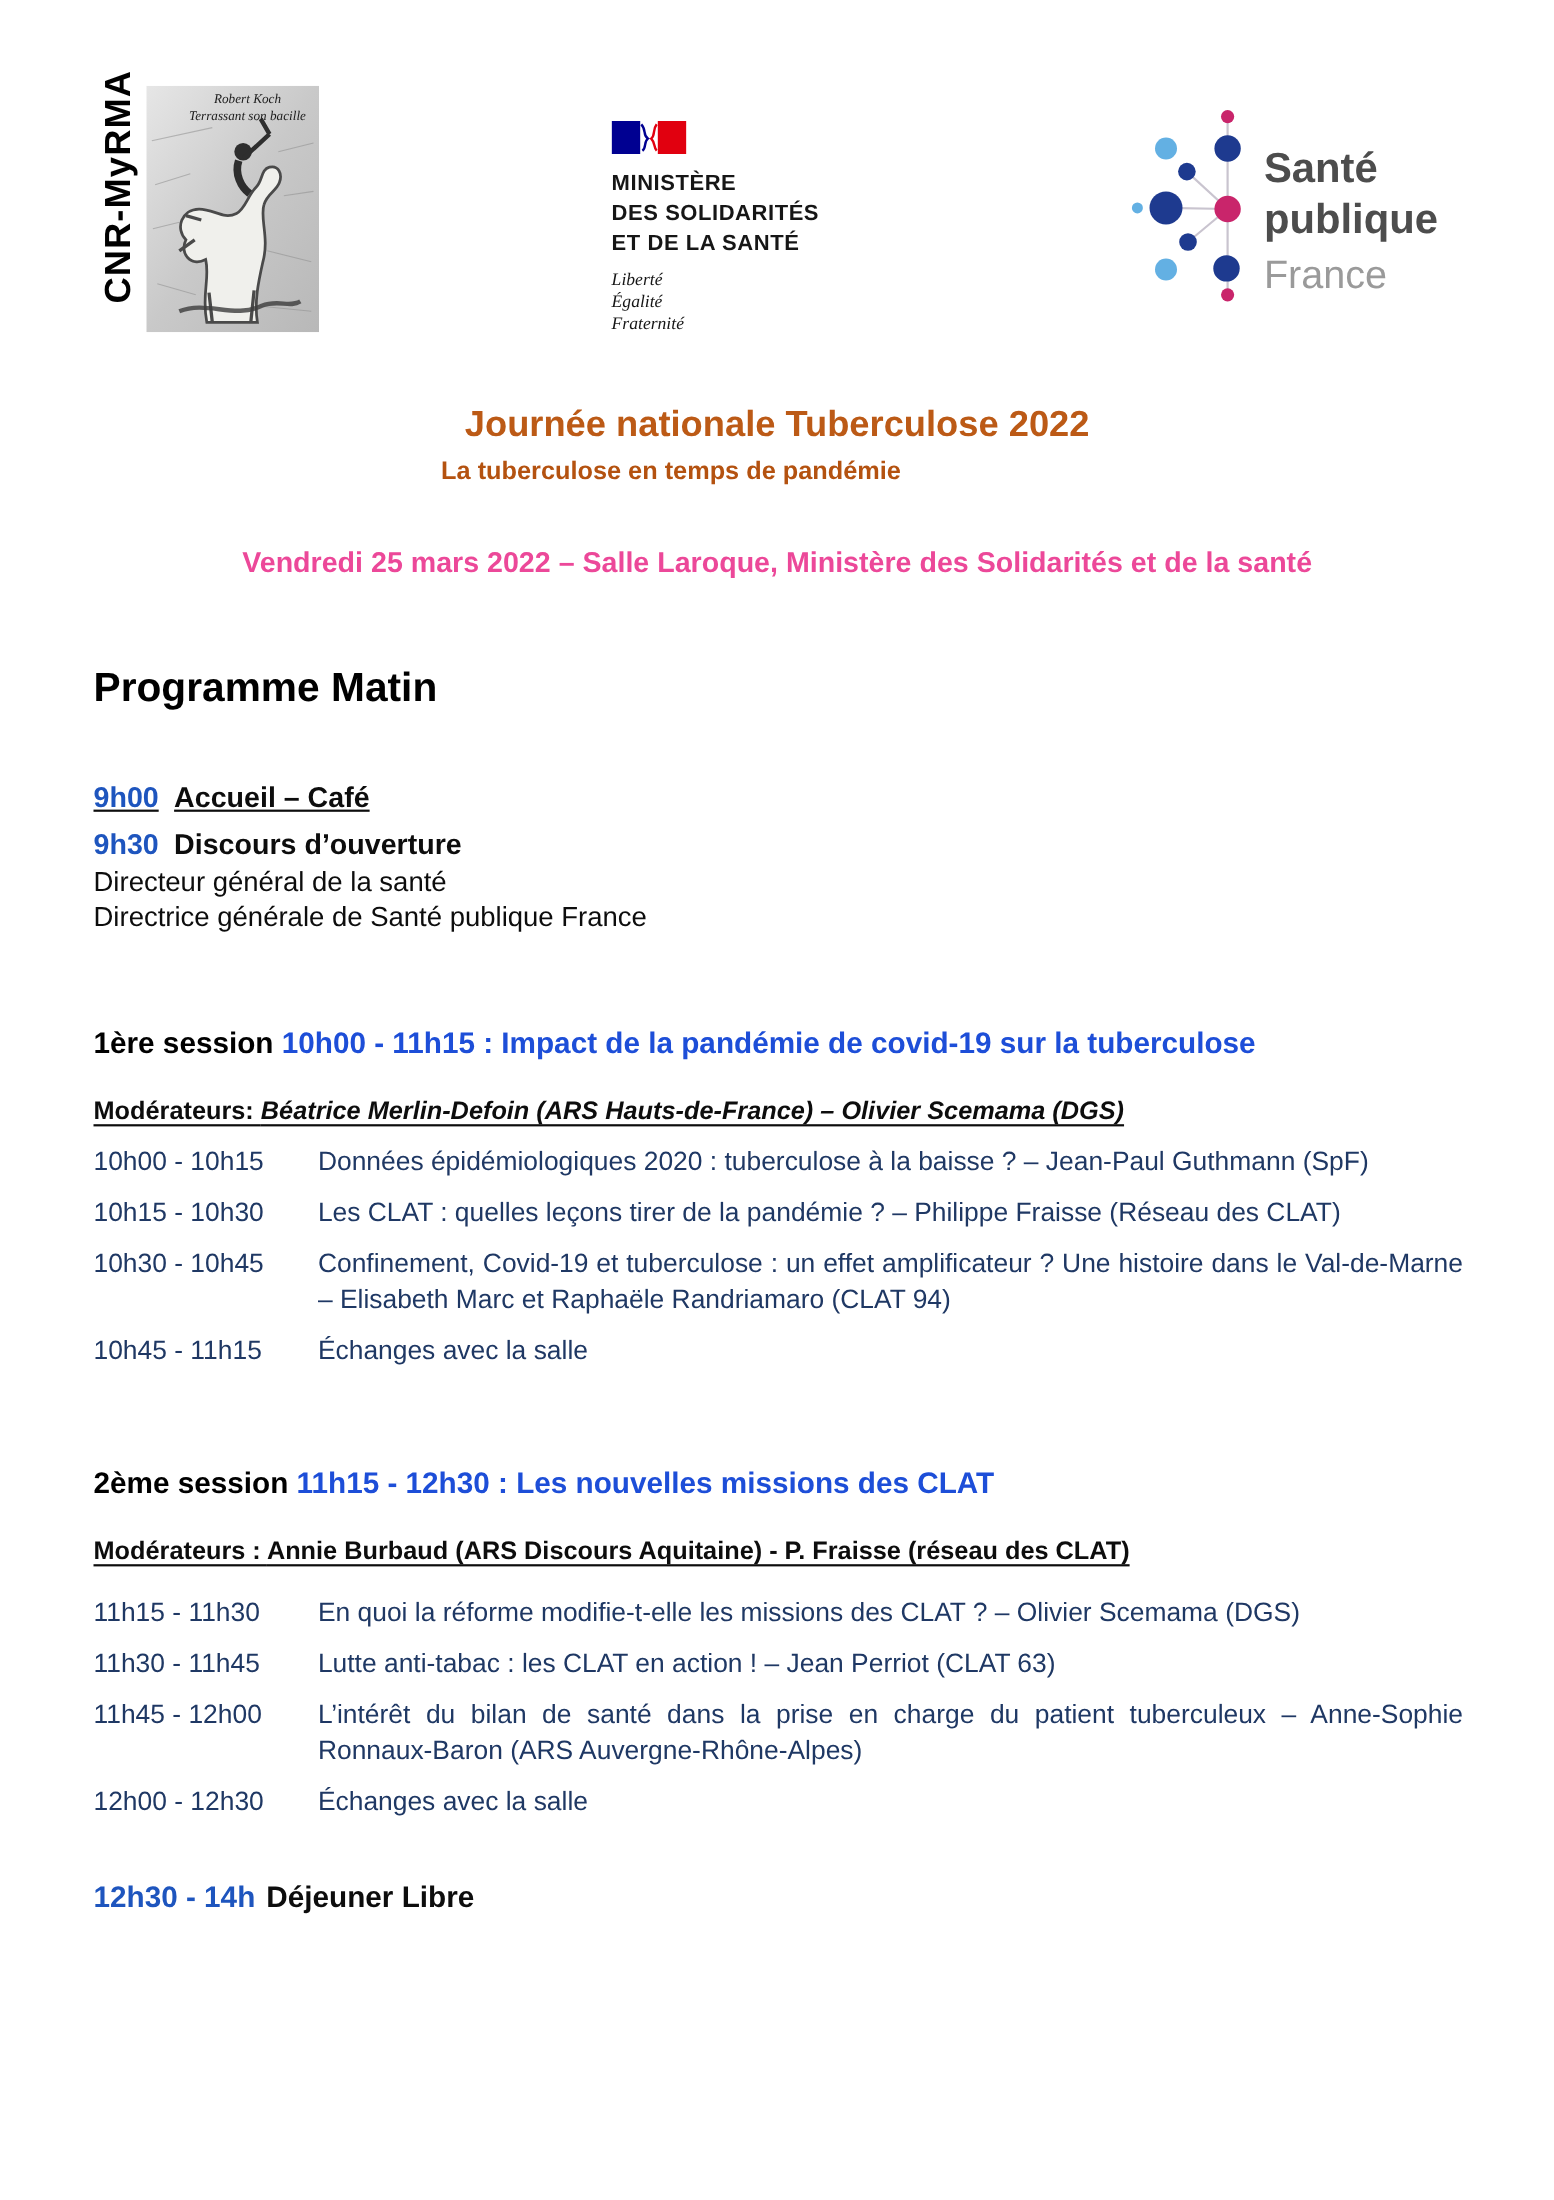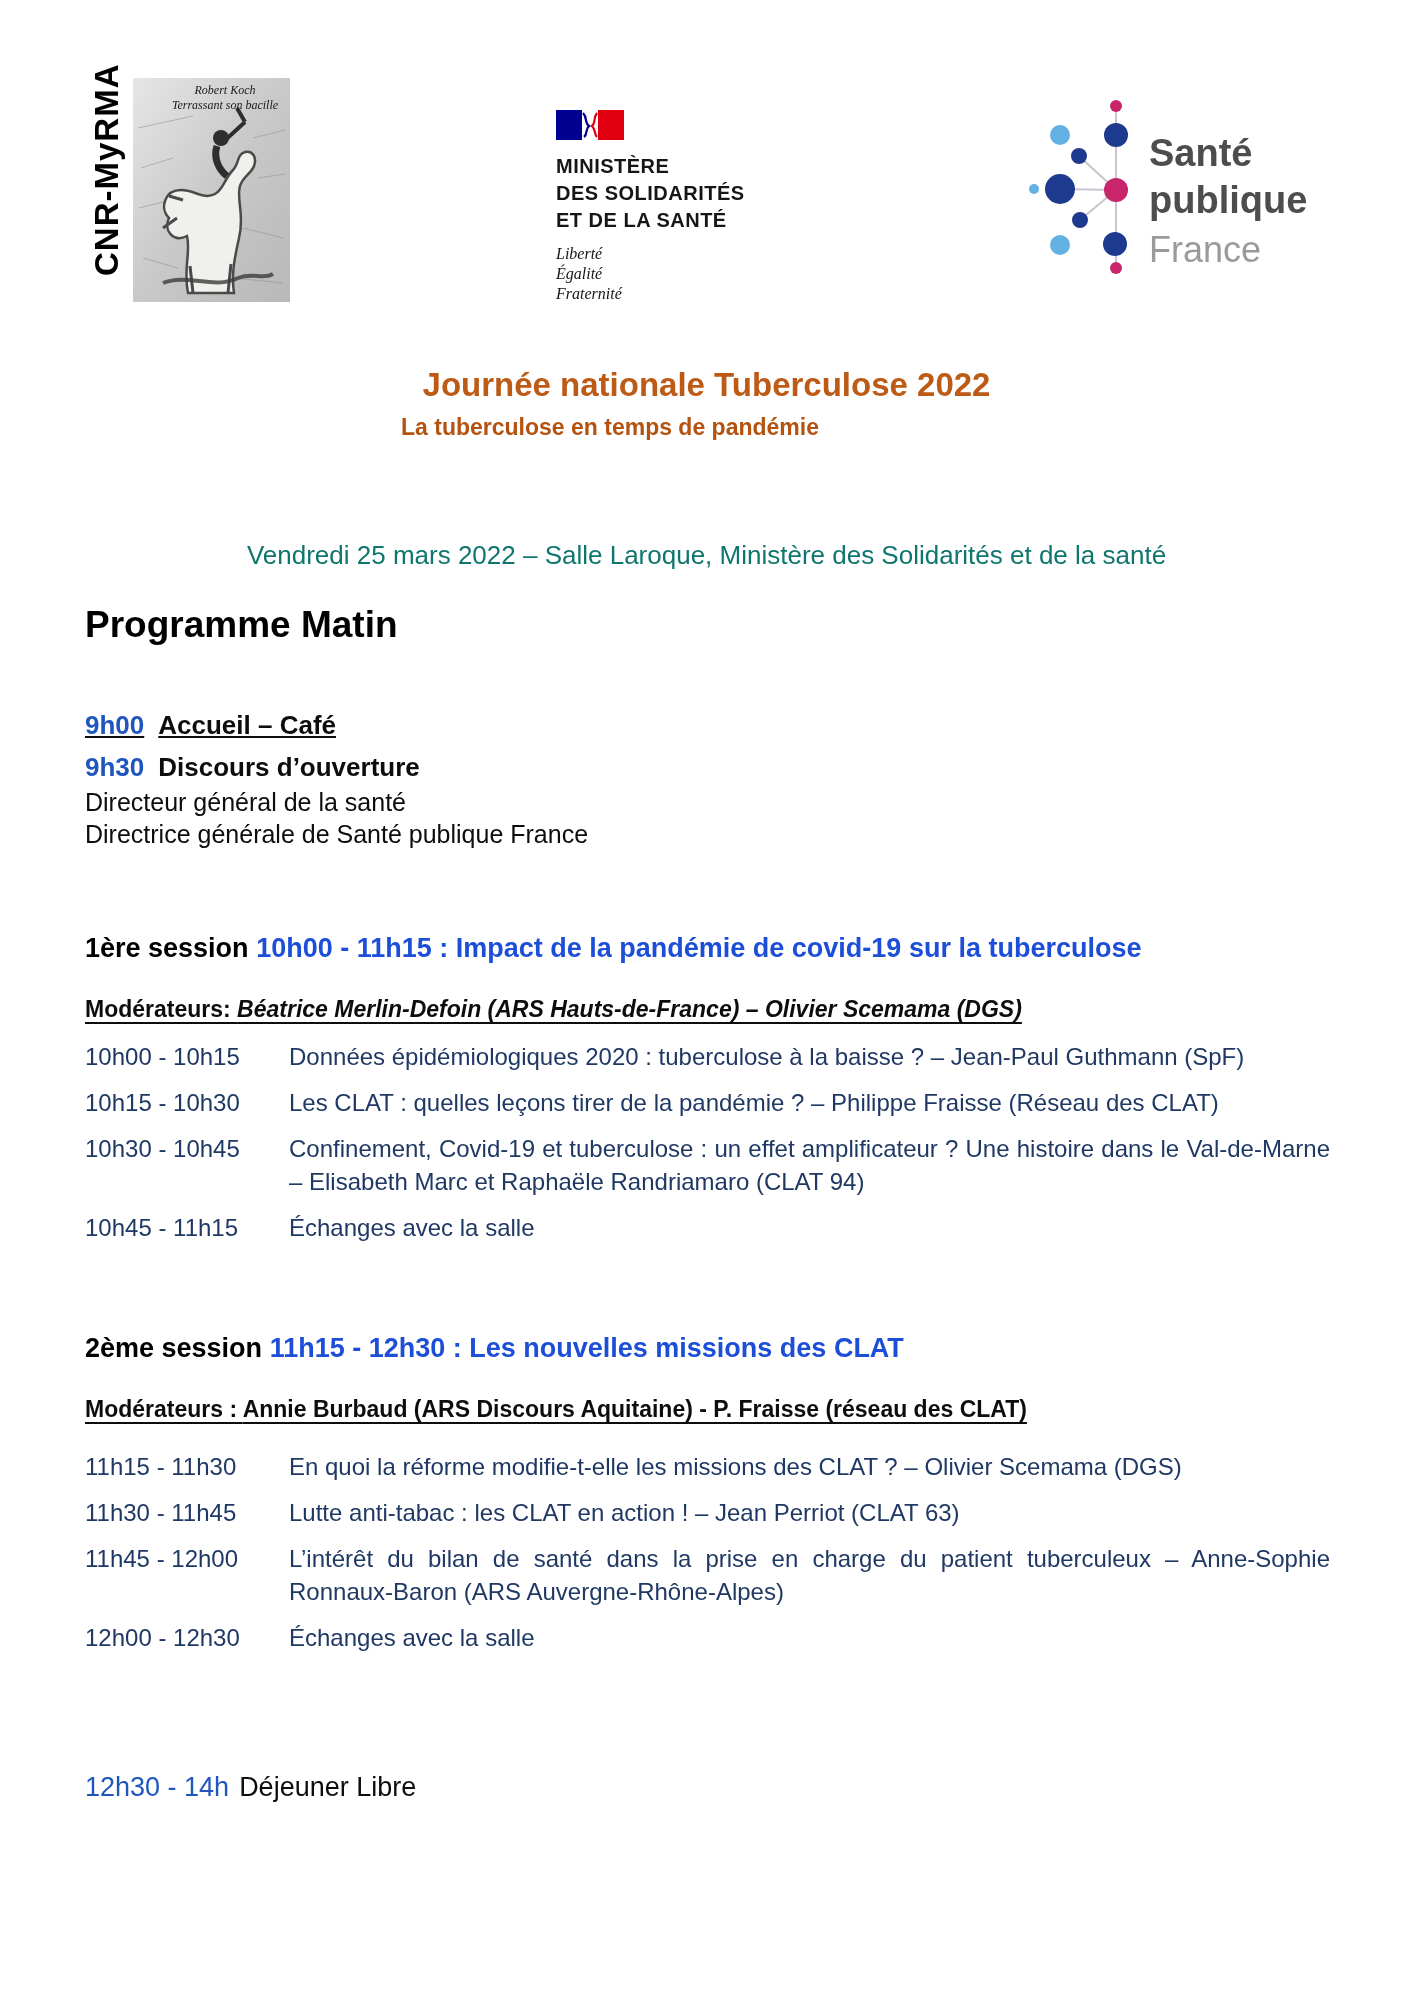--- a/index.html
+++ b/index.html
@@ -25,38 +25,38 @@
   .ministry-lines{margin-top:9px;font-size:20px;font-weight:bold;line-height:27px;letter-spacing:.5px;color:#161616;}
   .ministry-motto{margin-top:10px;font-family:"Liberation Serif", serif;font-style:italic;font-size:16px;line-height:20px;color:#161616;}
   .spf{left:1023px;top:88px;width:330px;height:200px;}
   .spf-text{position:absolute;left:126px;top:42px;line-height:47px;white-space:nowrap;}
   .spf-sante,.spf-publique{font-size:38px;font-weight:bold;color:#4d4d4d;display:block;}
   .spf-france{font-size:36px;font-weight:400;color:#9a9a9a;display:block;margin-top:2px;}
 
   
   .title{left:0;top:366px;width:1413px;text-align:center;font-size:33px;font-weight:bold;color:#bc5a16;}
   .subtitle{left:0;top:414px;width:1220px;text-align:center;font-size:23px;font-weight:bold;color:#b45210;}
-  .dateline{left:0;top:496px;width:1413px;text-align:center;font-size:26px;font-weight:normal;color:#0f766e;margin-top:44px;}
+  .dateline{left:0;top:496px;width:1413px;text-align:center;font-size:26px;font-weight:bold;color:#ec4899;}
   .prog-title{left:85px;top:604px;font-size:37px;font-weight:bold;color:#000;}
 
   .open-line{left:85px;font-size:26px;font-weight:bold;color:#0d0d0d;}
   .open-time{color:#1e55be;margin-right:14px;}
   .open-details{font-weight:400;font-size:25px;line-height:32px;color:#0d0d0d;margin-top:3px;}
 
   .session-header{left:85px;font-size:27px;font-weight:bold;color:#000;}
   .session-time{color:#1d4ed8;}
   .mods{left:85px;font-size:23px;font-weight:bold;color:#0d0d0d;text-decoration:underline;text-underline-offset:5px;}
   .mods .names-italic{font-style:italic;}
 
   .rows{left:85px;display:grid;grid-template-columns:163px 1041px;column-gap:41px;row-gap:13px;
         font-size:24px;line-height:33px;color:#1f3864;}
   .rows .time{white-space:nowrap;}
   .rows .desc{text-align:justify;}
 
-  .closing{left:85px;top:1772px;font-size:27px;font-weight:normal;color:#0d0d0d;text-align:right;}
+  .closing{left:85px;top:1710px;font-size:27px;font-weight:bold;color:#0d0d0d;text-align:right;}
   .closing .open-time{margin-right:10px;}
 
   .g1{top:1040px;} .g2{top:1434px;margin-top:16px;}
   .s1{top:933px;} .s2{top:1333px;}
   .m1{top:996px;} .m2{top:1396px;}
   .o1{top:710px;text-decoration:underline;} .o2{top:752px;}
 </style>
 </head>
 <body>
 

